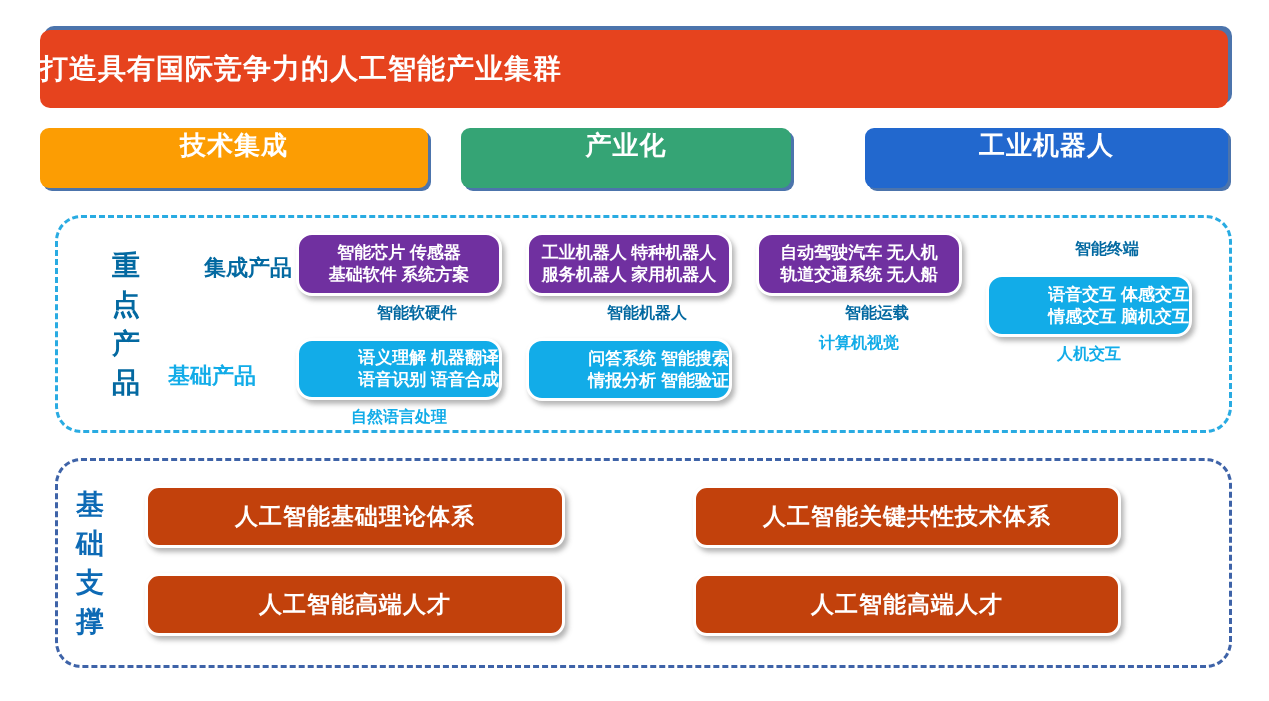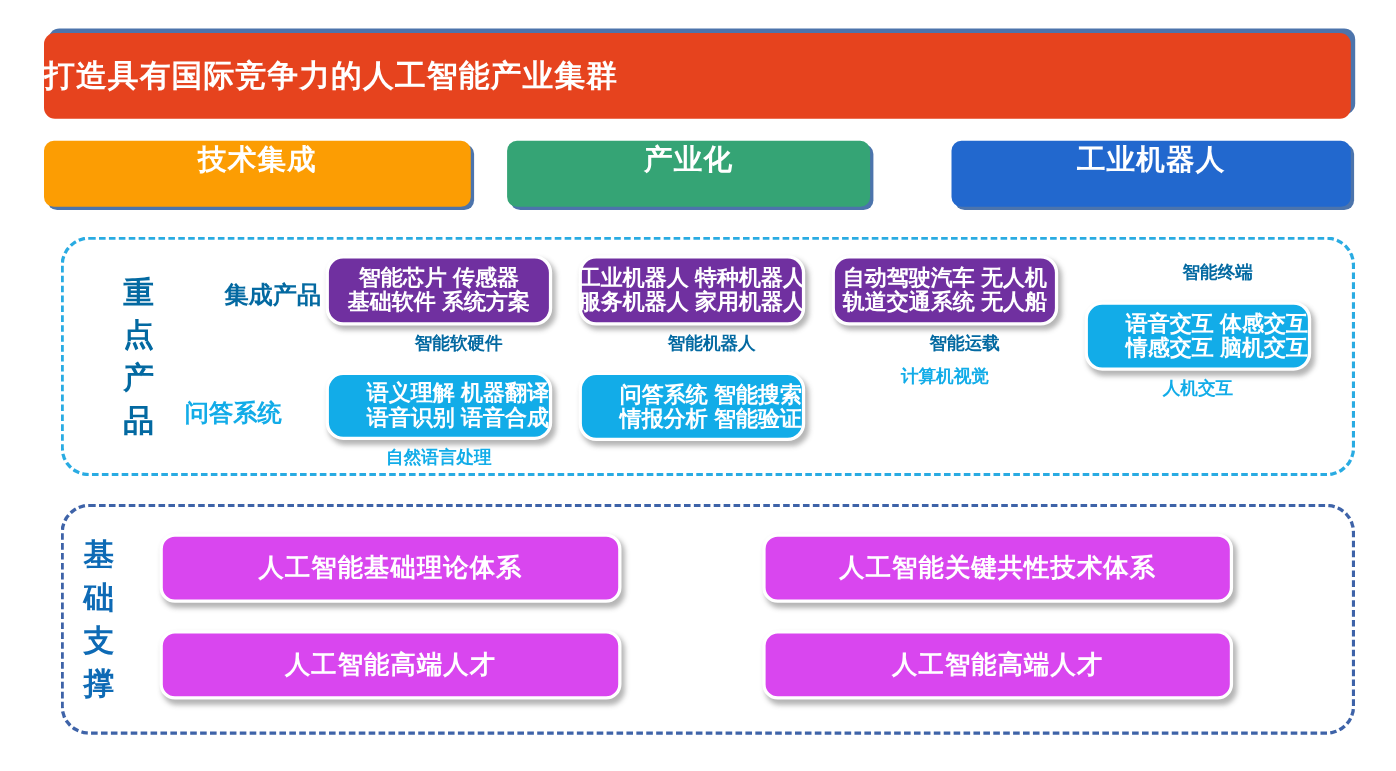--- a/index.html
+++ b/index.html
@@ -82,37 +82,37 @@
   .col-3 { left: 698px; }
   .col-4 { left: 928px; }
 
   .pill {
     border-radius: 16px;
     border: 3px solid #ffffff;
     box-shadow: 3px 4px 5px rgba(90,90,90,0.45);
     display: flex; flex-direction: column;
     align-items: center; justify-content: center;
     color: #ffffff;
-    font-size: 20px; line-height: 22px;
+    font-size: 17px; line-height: 22px;
     text-align: center;
     white-space: nowrap;
   }
   .pill-integrated { height: 64px; background: #7030A0; }
   .pill-basic      { height: 63px; background: #12ACE8; margin-top: 12px; align-items: flex-end; }
   .caption {
     height: 26px; margin-top: 4px;
     text-align: center;
     font-size: 16px; line-height: 26px;
   }
 
   
   .fbox {
     position: absolute;
     height: 63px;
-    background: #d946ef;
+    background: #c2410c;
     border-radius: 14px;
     border: 3px solid #ffffff;
     box-shadow: 3px 4px 5px rgba(90,90,90,0.45);
     display: flex; align-items: center; justify-content: center;
     color: #ffffff; font-size: 23px; letter-spacing: 1px;
   }
   .fbox-1 { top: 24px;  left: 87px;  width: 420px; }
   .fbox-2 { top: 24px;  left: 635px; width: 428px; }
   .fbox-3 { top: 112px; left: 87px;  width: 420px; }
   .fbox-4 { top: 112px; left: 635px; width: 428px; }
@@ -132,21 +132,21 @@
   <div class="phase phase-2">
     <span>产业化</span>
   </div>
   <div class="phase phase-3">
     <span>工业机器人</span>
   </div>
 
   <div class="section key-products">
     <div class="v-label purple-text">重点产品</div>
     <div class="row-label row-label-integrated purple-text">集成产品</div>
-    <div class="row-label row-label-basic cyan-text">问答系统</div>
+    <div class="row-label row-label-basic cyan-text">基础产品</div>
 
     <div class="col col-1">
       <div class="pill pill-integrated">
         <div>智能芯片 传感器</div>
         <div>基础软件 系统方案</div>
       </div>
       <div class="caption purple-text">智能软硬件</div>
       <div class="pill pill-basic">
         <div>语义理解 机器翻译</div>
         <div>语音识别 语音合成</div>

